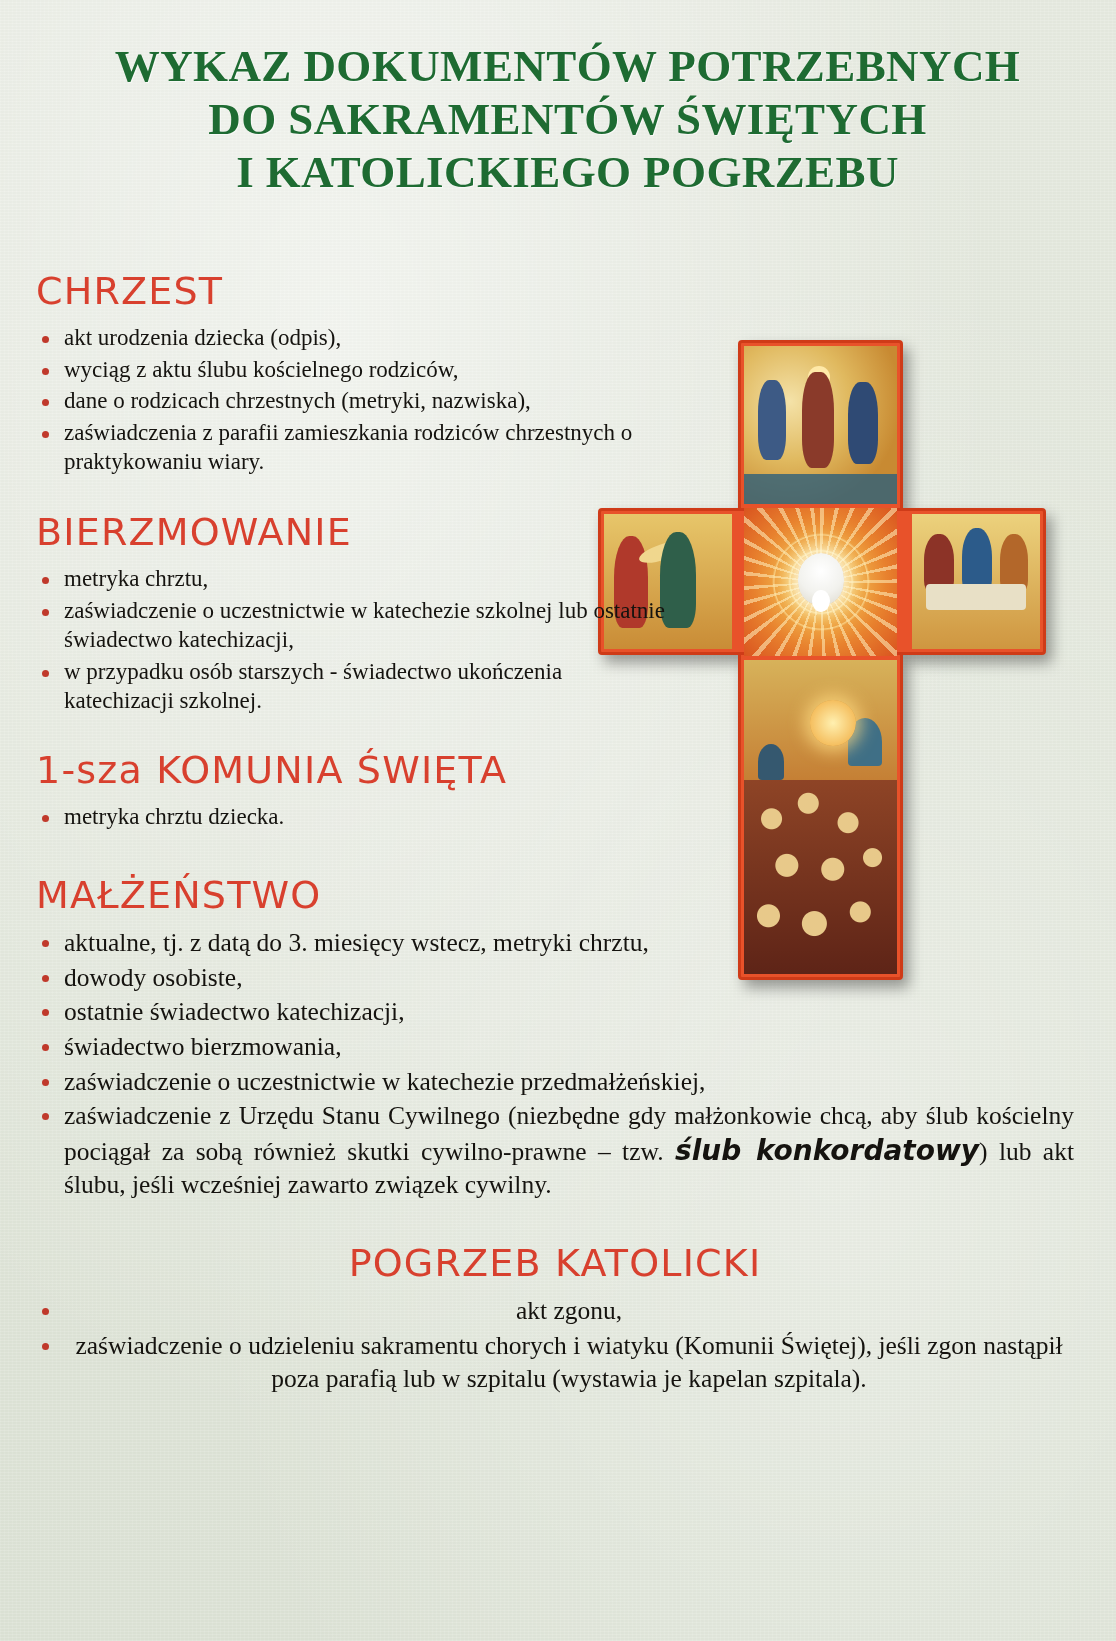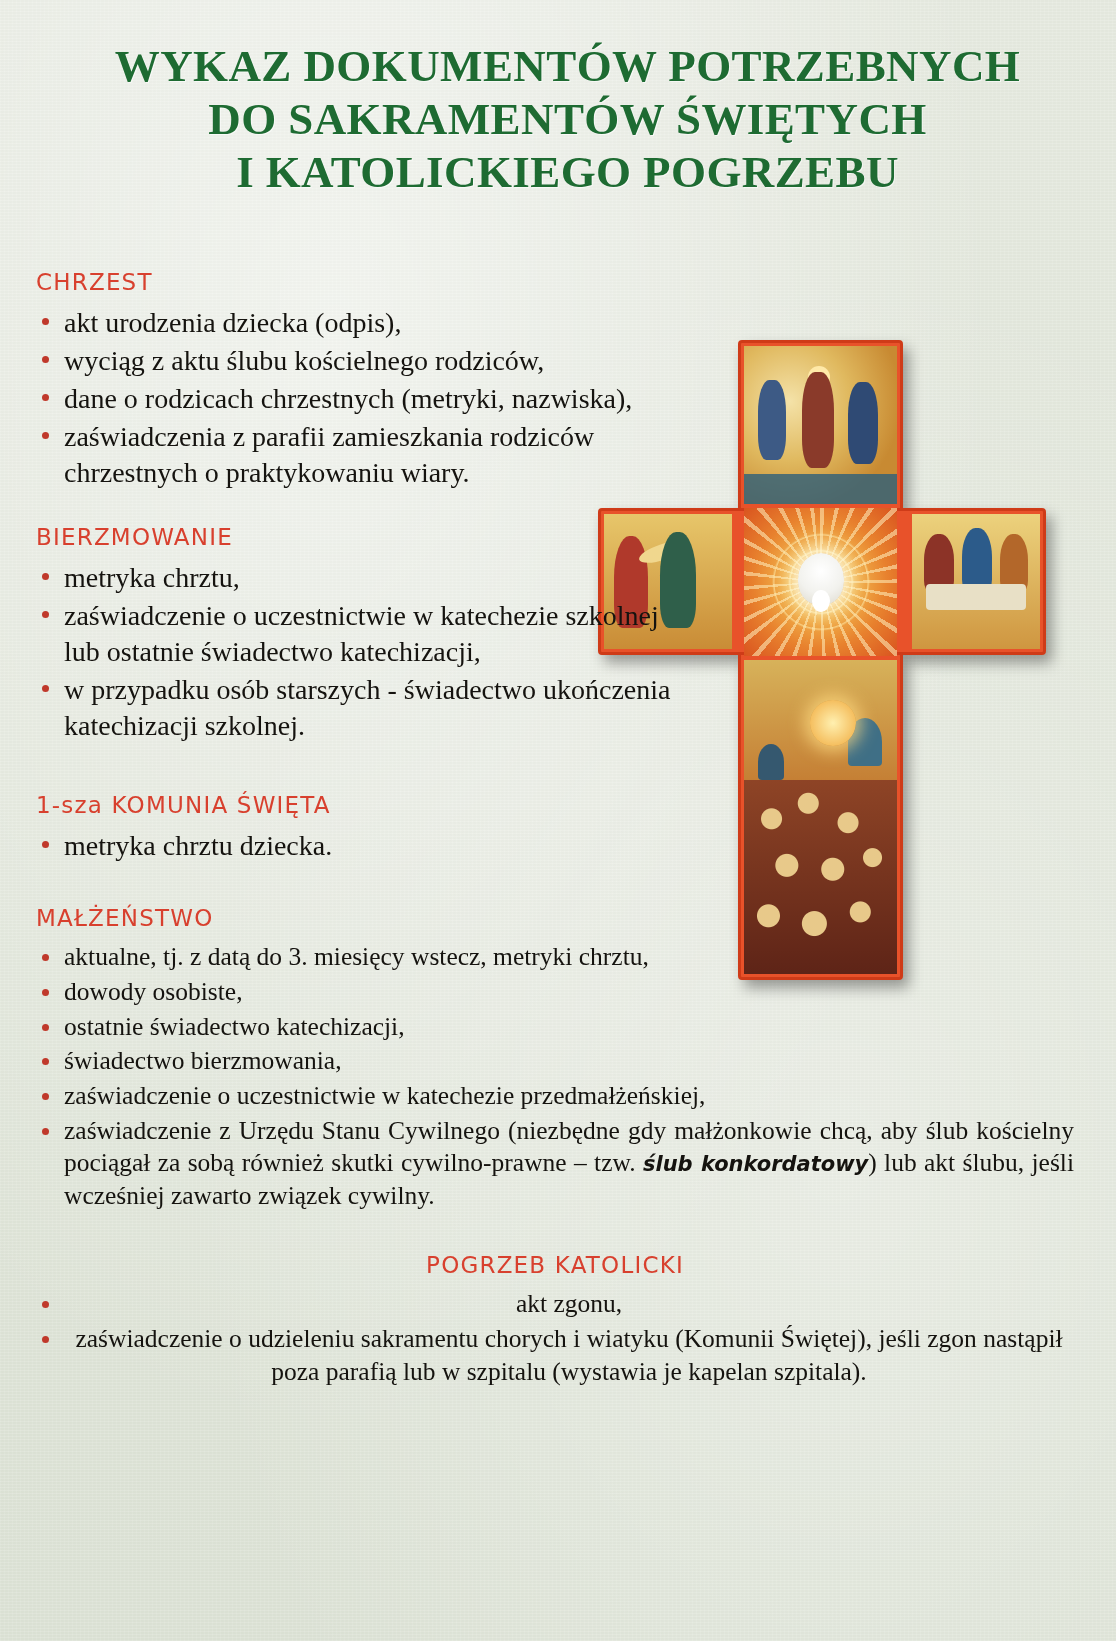--- a/index.html
+++ b/index.html
@@ -55,57 +55,57 @@
   .content {
     position: relative;
     z-index: 3;
     margin-top: 70px;
     color: #1c1c1c;
   }
   .section { margin-bottom: 8px; }
   .section-head {
     color: #d8402e;
     font-family: "DejaVu Sans", sans-serif;
-    font-size: 23px;
+    font-size: 38px;
     letter-spacing: 1.2px;
     font-weight: 400;
     margin: 0 0 10px 2px;
   }
   ul.items {
     list-style: none;
     margin: 0;
     padding: 0;
   }
   ul.items li {
     position: relative;
     padding-left: 30px;
-    font-size: 28px;
+    font-size: 23px;
     line-height: 1.28;
     margin-bottom: 2px;
     color: #15130f;
   }
   ul.items li::before {
     content: "";
     position: absolute;
     left: 8px;
     top: 13px;
     width: 7px;
     height: 7px;
     border-radius: 50%;
     background: #c0392b;
   }
   .s-chrzest, .s-bierzmowanie, .s-komunia { width: 640px; }
   .s-chrzest { margin-top: 0px; }
   .s-bierzmowanie { margin-top: 34px; }
-  .s-komunia { margin-top: 48px; }
+  .s-komunia { margin-top: 32px; }
   .s-malzenstwo { margin-top: 42px; width: 1040px; }
   .s-pogrzeb { margin-top: 40px; width: 1040px; text-align: center; }
   .s-malzenstwo ul.items li, .s-pogrzeb ul.items li { font-size: 25.5px; }
   .s-malzenstwo li.justified { text-align: justify; }
-  b.konkordat { font-family: "DejaVu Sans", sans-serif; font-style: italic; font-weight: bold; font-size: 21px;}
+  b.konkordat { font-family: "DejaVu Sans", sans-serif; font-style: italic; font-weight: bold; font-size: 28px;}
 
   
   .cross-wrap {
     position: absolute;
     left: 598px;
     top: 340px;
     width: 448px;
     height: 640px;
     z-index: 2;
     filter: drop-shadow(6px 8px 7px rgba(0,0,0,0.35));

